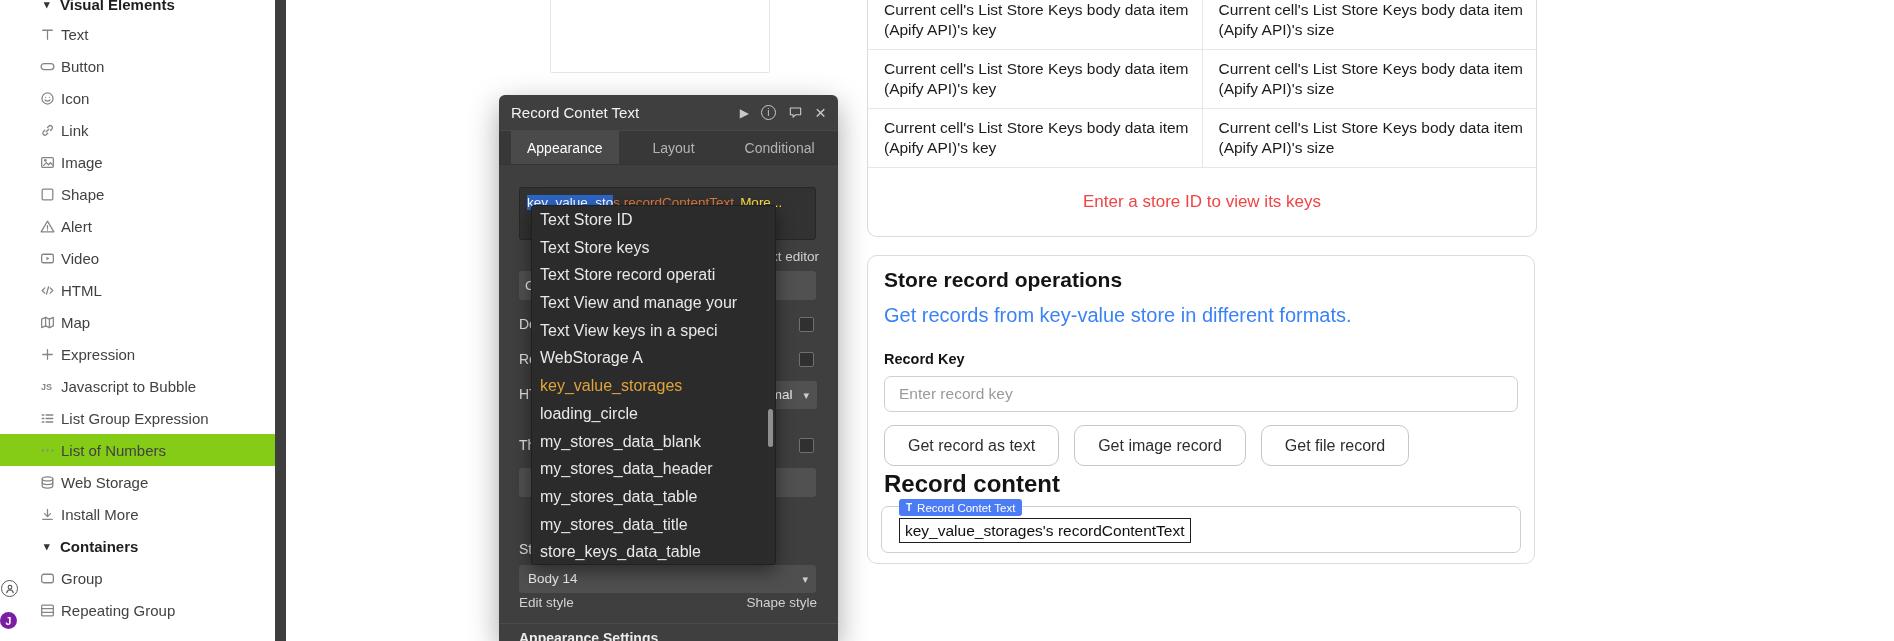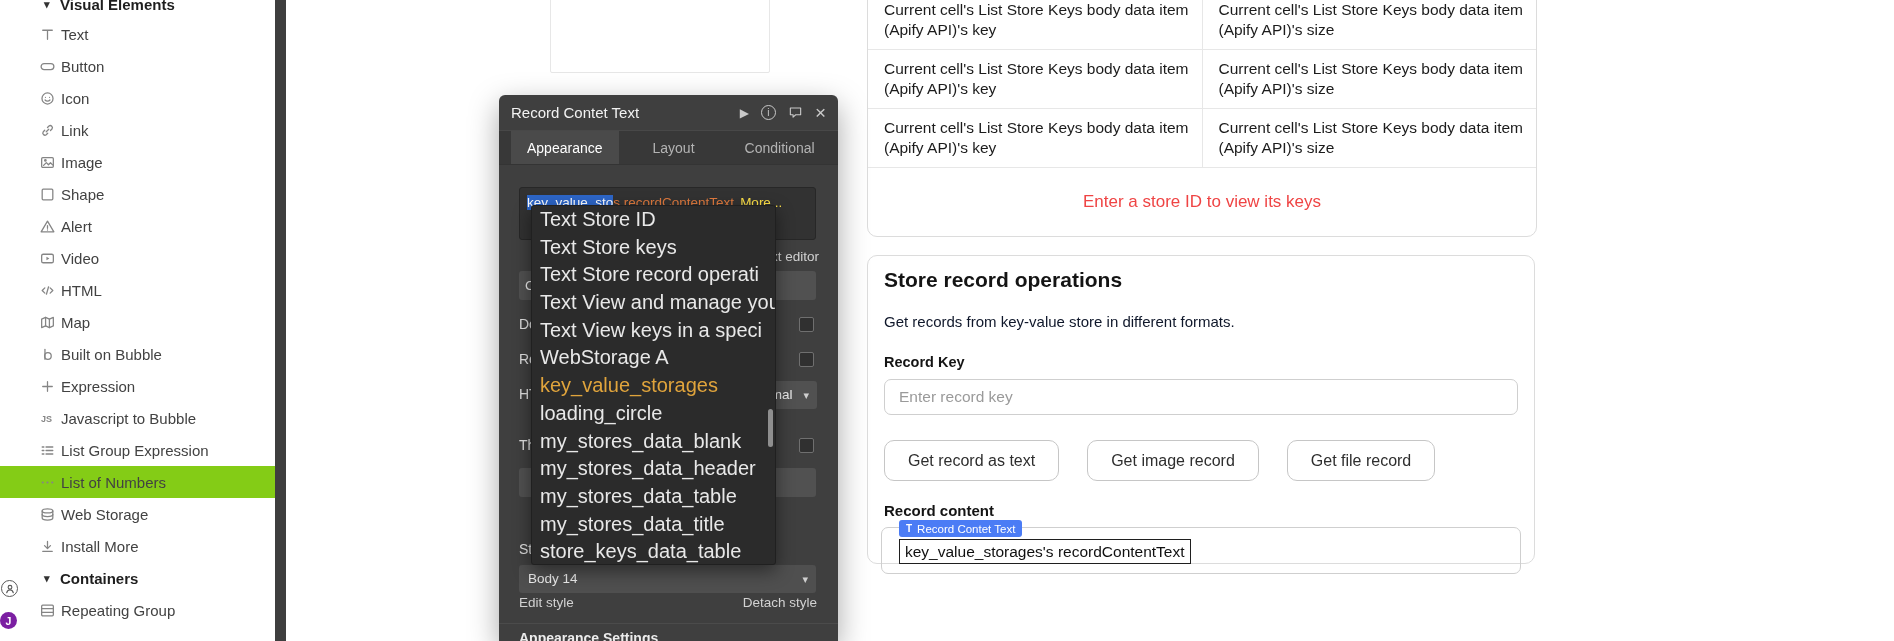--- a/index.html
+++ b/index.html
@@ -10,27 +10,27 @@
   .canvas{position:absolute;inset:0;background:#fff;z-index:1}
   .ghost{position:absolute;left:550px;top:-15px;width:220px;height:88px;border:1px solid #e7e7e7;border-radius:2px}
   .card{position:absolute;background:#fff;border:1px solid #dcdcdc;border-radius:10px}
   .card-keys{left:867px;top:-10px;width:670px;height:247px;overflow:hidden}
   .krow{display:flex;height:59px;border-bottom:1px solid #e7e7e7}
   .kcell{flex:1;display:flex;flex-direction:column;justify-content:center;padding-left:16px;font-size:15.5px;color:#1c1c1c;line-height:20px}
   .kcell.right{border-left:1px solid #e7e7e7}
   .keys-empty{height:68px;display:flex;align-items:center;justify-content:center;font-size:17px;color:#ef4444}
   .card-ops{left:867px;top:255px;width:668px;height:309px;padding:14px 16px}
   .ops-title{font-size:21px;font-weight:700;color:#141414;margin-top:-2px}
-  .ops-sub{font-size:15px;color:#0f172a;margin-top:21px}
+  .ops-sub{font-size:20px;color:#3b82f6;margin-top:12px}
   .ops-key-label{font-size:14.5px;font-weight:700;margin-top:24px;color:#141414}
   .ops-input{display:block;margin-top:9px;width:100%;height:36px;border:1px solid #cfcfcf;border-radius:7px;padding:0 14px;font-size:15.5px;color:#222;background:#fff;font-family:inherit;outline:none}
   .ops-input::placeholder{color:#9a9a9a}
-  .ops-buttons{display:flex;gap:28px;margin-top:25px}
+  .ops-buttons{display:flex;gap:15px;margin-top:13px}
   .ops-btn{height:41px;padding:0 23px;border:1px solid #c6c6c6;border-radius:10px;background:#fff;font-size:16px;color:#2e2e2e;font-family:inherit;cursor:pointer;white-space:nowrap}
-  .ops-content-label{font-size:15px;font-weight:600;margin-top:21px;color:#141414}
+  .ops-content-label{font-size:24px;font-weight:600;margin-top:4px;color:#141414}
   .sel-container{position:relative;margin-top:8px;margin-left:-3px;width:640px;height:47px;border:1px solid #cfcfcf;border-radius:7px}
   .sel-tag{position:absolute;left:17px;top:-8px;height:17px;background:var(--sel-blue,#4b7cf5);border-radius:3px;color:#fff;font-size:11.5px;display:flex;align-items:center;padding:0 7px;gap:5px;white-space:nowrap}
   .sel-tag .t-ic{font-size:10px;font-weight:700}
   .sel-text-box{position:absolute;left:17px;top:11px;height:25px;border:1px solid #1f1f1f;display:flex;align-items:center;padding:0 5px;font-size:15.5px;color:#101010;background:#fff;white-space:nowrap}
 
   
   .sidebar{position:absolute;left:0;top:0;width:275px;height:641px;background:#fff;z-index:2;overflow:hidden}
   .sidebar-scrollbar{position:absolute;left:275px;top:0;width:11px;height:641px;background:#3e3e3e;z-index:2}
   .side-list{position:absolute;left:0;top:-10px;right:0}
   .side-header{height:28px;display:flex;align-items:center;padding-left:44px;font-size:15px;font-weight:700;color:#1e1e1e;cursor:pointer}
@@ -71,21 +71,21 @@
   .p-select{position:absolute;background:#515151;border-radius:3px;font-size:13.5px;color:#ececec;cursor:pointer}
   .ht-select{left:174px;top:216px;width:144px;height:28px;line-height:28px}
   .ht-select .ht-val{display:inline-block;padding-left:76px;white-space:nowrap}
   .p-select .chev{position:absolute;right:8px;top:0;line-height:28px;font-size:11px;color:#cfcfcf}
   .style-select{left:20px;top:400px;width:297px;height:28px;line-height:28px;background:#4f4f4f;padding-left:9px}
   .edit-style{left:20px;top:430px}
   .detach-style{right:21px;top:430px}
   .p-divider{position:absolute;left:0;top:458px;width:100%;border-top:1px solid #4b4b4b}
   .p-footer{position:absolute;left:20px;top:465px;font-size:14px;font-weight:600;color:#ececec;white-space:nowrap}
   .ac-dropdown{position:absolute;left:32px;top:40px;width:245px;height:360px;background:#2b2b2b;border:1px solid #202020;border-radius:3px;box-shadow:0 6px 18px rgba(0,0,0,.45);z-index:5;overflow:hidden}
-  .ac-item{height:27.7px;line-height:27.7px;padding-left:8px;font-size:20px;color:#e8e8e8;white-space:nowrap;cursor:pointer}
+  .ac-item{height:27.7px;line-height:27.7px;padding-left:8px;font-size:16px;color:#e8e8e8;white-space:nowrap;cursor:pointer}
   .ac-item.hl{color:var(--ac-orange,#e0a43c)}
   .ac-thumb{position:absolute;right:2px;top:203px;width:5px;height:38px;background:#8f8f8f;border-radius:3px}
 </style>
 </head>
 <body>
 
 <div class="canvas">
   <div class="ghost"></div>
 
   <div class="card card-keys">
@@ -235,29 +235,20 @@
           <svg viewBox="0 0 16 16" width="17" height="17" fill="none" stroke="#858585" stroke-width="1.2" stroke-linecap="round" stroke-linejoin="round">
             <path d="M2.5 4.8l3.7-1.6 3.6 1.6 3.7-1.6v8l-3.7 1.6-3.6-1.6-3.7 1.6z"></path>
             <path d="M6.2 3.2v8M9.8 4.8v8"></path>
           </svg>
         </span>
         <span>Map</span>
       </div>
       <div class="side-row">
         <span class="ic">
           <svg viewBox="0 0 16 16" width="17" height="17" fill="none" stroke="#858585" stroke-width="1.2" stroke-linecap="round" stroke-linejoin="round">
-            <path d="M5.6 3.2v9.3"></path>
-            <circle cx="8.4" cy="9.4" r="3.1"></circle>
-          </svg>
-        </span>
-        <span>Built on Bubble</span>
-      </div>
-      <div class="side-row">
-        <span class="ic">
-          <svg viewBox="0 0 16 16" width="17" height="17" fill="none" stroke="#858585" stroke-width="1.2" stroke-linecap="round" stroke-linejoin="round">
             <path d="M8 3.5v9M3.5 8h9"></path>
           </svg>
         </span>
         <span>Expression</span>
       </div>
       <div class="side-row">
         <span class="ic">
           <svg viewBox="0 0 16 16" width="17" height="17" fill="none" stroke="#858585" stroke-width="1.2" stroke-linecap="round" stroke-linejoin="round">
             <text x="1.8" y="11.6" font-size="8.5" font-weight="bold" fill="#858585" stroke="none" font-family="Liberation Sans, sans-serif">JS</text>
           </svg>
@@ -296,20 +287,28 @@
         <span class="ic">
           <svg viewBox="0 0 16 16" width="17" height="17" fill="none" stroke="#858585" stroke-width="1.2" stroke-linecap="round" stroke-linejoin="round">
             <path d="M8 3.2v6.6M5.2 7.2L8 10l2.8-2.8M3.5 12.5h9"></path>
           </svg>
         </span>
         <span>Install More</span>
       </div>
       <div class="side-header">
         <span class="chev">▾</span>
         <span>Containers</span>
+      </div>
+      <div class="side-row">
+        <span class="ic">
+          <svg viewBox="0 0 16 16" width="17" height="17" fill="none" stroke="#858585" stroke-width="1.2" stroke-linecap="round" stroke-linejoin="round">
+            <rect x="2.5" y="4" width="11" height="8" rx="2"></rect>
+          </svg>
+        </span>
+        <span>Group</span>
       </div>
       <div class="side-row">
         <span class="ic">
           <svg viewBox="0 0 16 16" width="17" height="17" fill="none" stroke="#858585" stroke-width="1.2" stroke-linecap="round" stroke-linejoin="round">
             <rect x="2.5" y="3" width="11" height="10" rx="1"></rect>
             <path d="M2.5 6.33h11M2.5 9.66h11"></path>
           </svg>
         </span>
         <span>Repeating Group</span>
       </div>
@@ -371,21 +370,21 @@
     <span class="pcheck c5"></span>
 
     <div class="p-bar p-bar2"></div>
 
     <div class="p-label style-label">Sty</div>
     <div class="p-select style-select">
       <span>Body 14</span>
       <span class="chev">▾</span>
     </div>
     <span class="p-link edit-style">Edit style</span>
-    <span class="p-link detach-style">Detach style</span>
+    <span class="p-link detach-style">Shape style</span>
 
     <div class="p-divider"></div>
     <div class="p-footer">Appearance Settings</div>
 
     <div class="ac-dropdown">
       <div id="ac-list">
           <div class="ac-item">Text Store ID</div>
           <div class="ac-item">Text Store keys</div>
           <div class="ac-item">Text Store record operati</div>
           <div class="ac-item">Text View and manage your</div>

